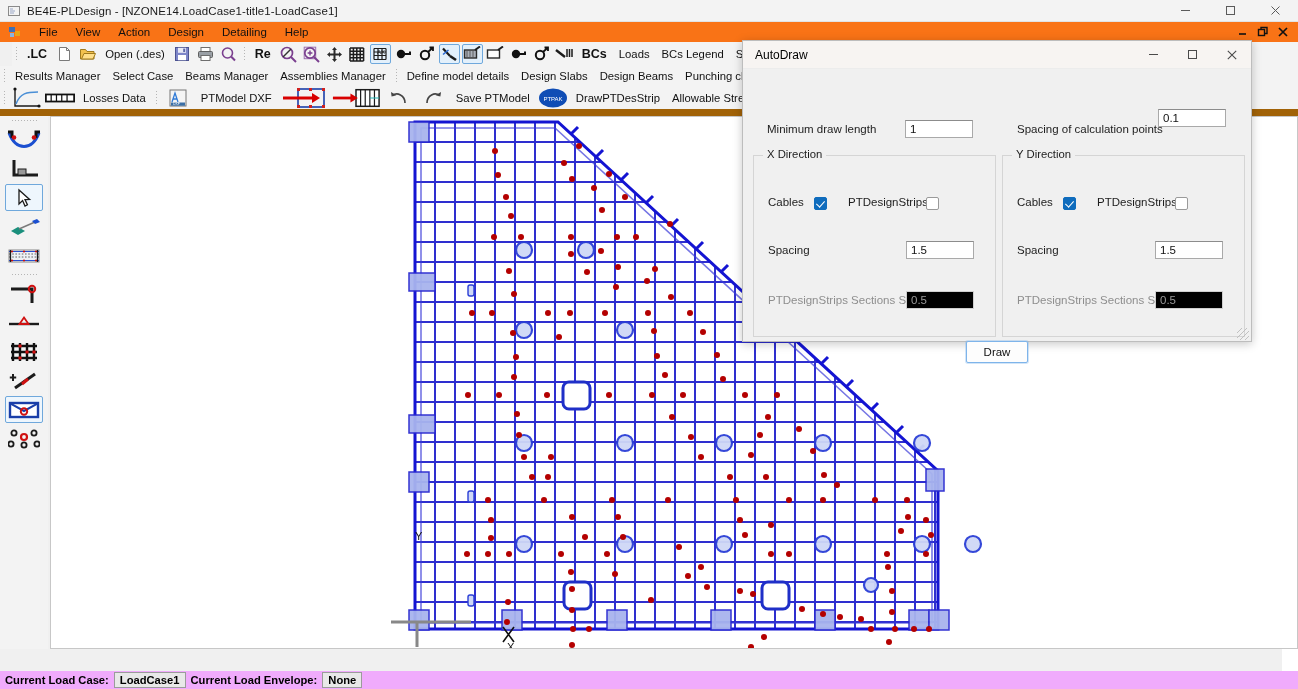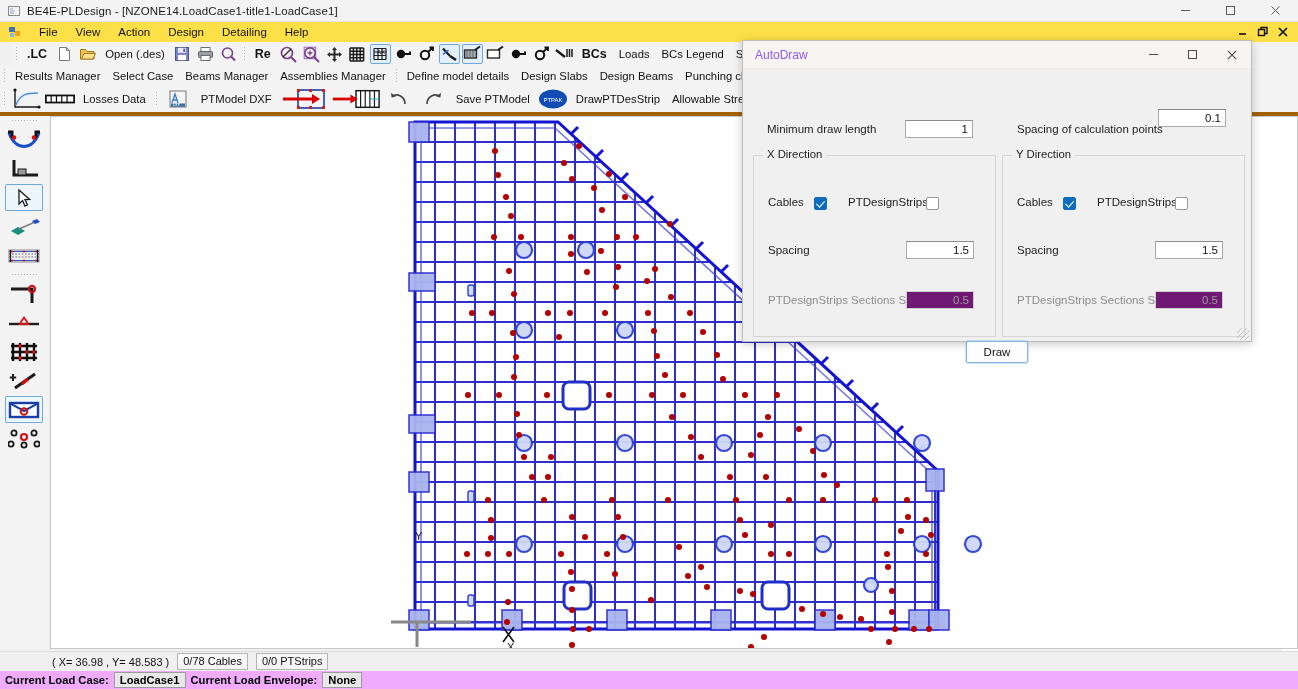--- a/index.html
+++ b/index.html
@@ -7,21 +7,20 @@
     margin: 0; padding: 0;
     width: 1298px; height: 689px;
     overflow: hidden;
     font-family: "Liberation Sans", sans-serif;
     background: #ffffff;
   }
   #app {
     position: relative;
     width: 1282px; height: 689px;
     background: #f0f0f0;
-    text-align: right;
   }
 
   
   .titlebar {
     position: absolute; left: 0; top: 0; width: 1298px; height: 22px;
     background: #f3f3f3;
     border-bottom: 1px solid #e2e2e2;
     display: flex; align-items: center;
   }
   .titlebar .tb-icon {
@@ -36,21 +35,21 @@
   .win-btns { margin-left: auto; display: flex; height: 22px; }
   .win-btn {
     width: 45px; height: 22px; display: flex; align-items: center; justify-content: center;
     color: #555; font-size: 11px;
   }
   .win-btn svg { display: block; }
 
   
   .menubar {
     position: absolute; left: 0; top: 22px; width: 1298px; height: 20px;
-    background: #fde047;
+    background: #f97316;
     display: flex; align-items: center;
   }
   .menubar .app-icon {
     width: 14px; height: 14px; margin-left: 8px; margin-right: 8px; flex: 0 0 auto;
   }
   .menu-item {
     font-size: 11.5px; color: #111; padding: 2px 9px; white-space: nowrap;
   }
   .mdi-btns { margin-left: auto; display: flex; align-items: center; gap: 0px; padding-right: 5px; }
   .mdi-btn {
@@ -69,21 +68,21 @@
   .toolbar-row2 {
     position: absolute; left: 0; top: 66px; width: 1298px; height: 20px;
     background: #f3f3f3;
     display: flex; align-items: center;
     overflow: hidden;
   }
   .toolbar-row3 {
     position: absolute; left: 0; top: 86px; width: 1298px; height: 30px;
     background: #f3f3f3;
     display: flex; align-items: center;
-    border-bottom: 4px solid #a16207;
+    border-bottom: 7px solid #a16207;
     overflow: hidden;
   }
   .tb-text {
     font-size: 11.3px; color: #111; padding: 2px 6px; white-space: nowrap;
   }
   .tb-text.bold { font-weight: bold; font-size: 12.5px; }
   .grip {
     width: 3px; height: 16px; margin: 0 3px; flex: 0 0 auto;
     background-image: radial-gradient(#b5b5b5 45%, transparent 46%);
     background-size: 3px 3px;
@@ -164,37 +163,37 @@
     background: #f0f0f0;
     border: 1px solid #bdbdbd;
     box-shadow: 0 2px 9px rgba(0,0,0,0.22);
   }
   .dlg-title {
     height: 28px; background: #f7f4f2;
     display: flex; align-items: center;
     border-bottom: 1px solid #ececec;
   }
   .dlg-title .t {
-    font-size: 12px; color: #8b5cf6; margin-left: 12px;
+    font-size: 12px; color: #000000; margin-left: 12px;
   }
   .dlg-btns { margin-left: auto; display: flex; height: 28px; }
   .dlg-btn {
     width: 39px; height: 28px; display:flex; align-items:center; justify-content:center; color:#444;
   }
   .dlg-body { position: relative; width: 100%; height: 273px; }
 
   .fld-label { position: absolute; font-size: 11.5px; color: #1d1d1d; white-space: nowrap; }
   .txtbox {
     position: absolute; background: #ffffff;
     border: 1px solid #a9a9a9; border-top-color: #8c8c8c;
     font-size: 11.5px; color: #111;
     padding: 1px 4px; line-height: 15px;
     height: 18px;
   }
-  .txtbox.ro { background: #701a75; border-color: #cfcfcf; color: #9a9a9a; }
+  .txtbox.ro { background: #000000; border-color: #cfcfcf; color: #9a9a9a; }
 
   .groupbox {
     position: absolute;
     border: 1px solid #d5d5d5;
     background: transparent;
   }
   .gb-title {
     position: absolute; top: -8px; left: 9px;
     background: #f0f0f0; padding: 0 4px;
     font-size: 11.3px; color: #1d1d1d;
@@ -915,25 +914,20 @@
 
         <span class="fld-label" style="left:14px; top:138px; color:#8e8e8e;">PTDesignStrips Sections Spacing</span>
         <span class="txtbox ro" style="left:152px; top:135px; width:68px;">0.5</span>
       </div>
 
       <div class="draw-btn">Draw</div>
       <div class="dlg-resize"></div>
     </div>
   </div>
 
-  <div class="statusbar1">
-    <span class="coord">( X= 36.98 , Y= 48.583 )</span>
-    <span class="sb-cell">0/78 Cables</span>
-    <span class="sb-cell">0/0 PTStrips</span>
-  </div>
 
   <div class="statusbar2">
     <span class="lbl">Current Load Case:</span>
     <span class="val">LoadCase1</span>
     <span class="lbl">Current Load Envelope:</span>
     <span class="val">None</span>
   </div>
 
 </div>
 

